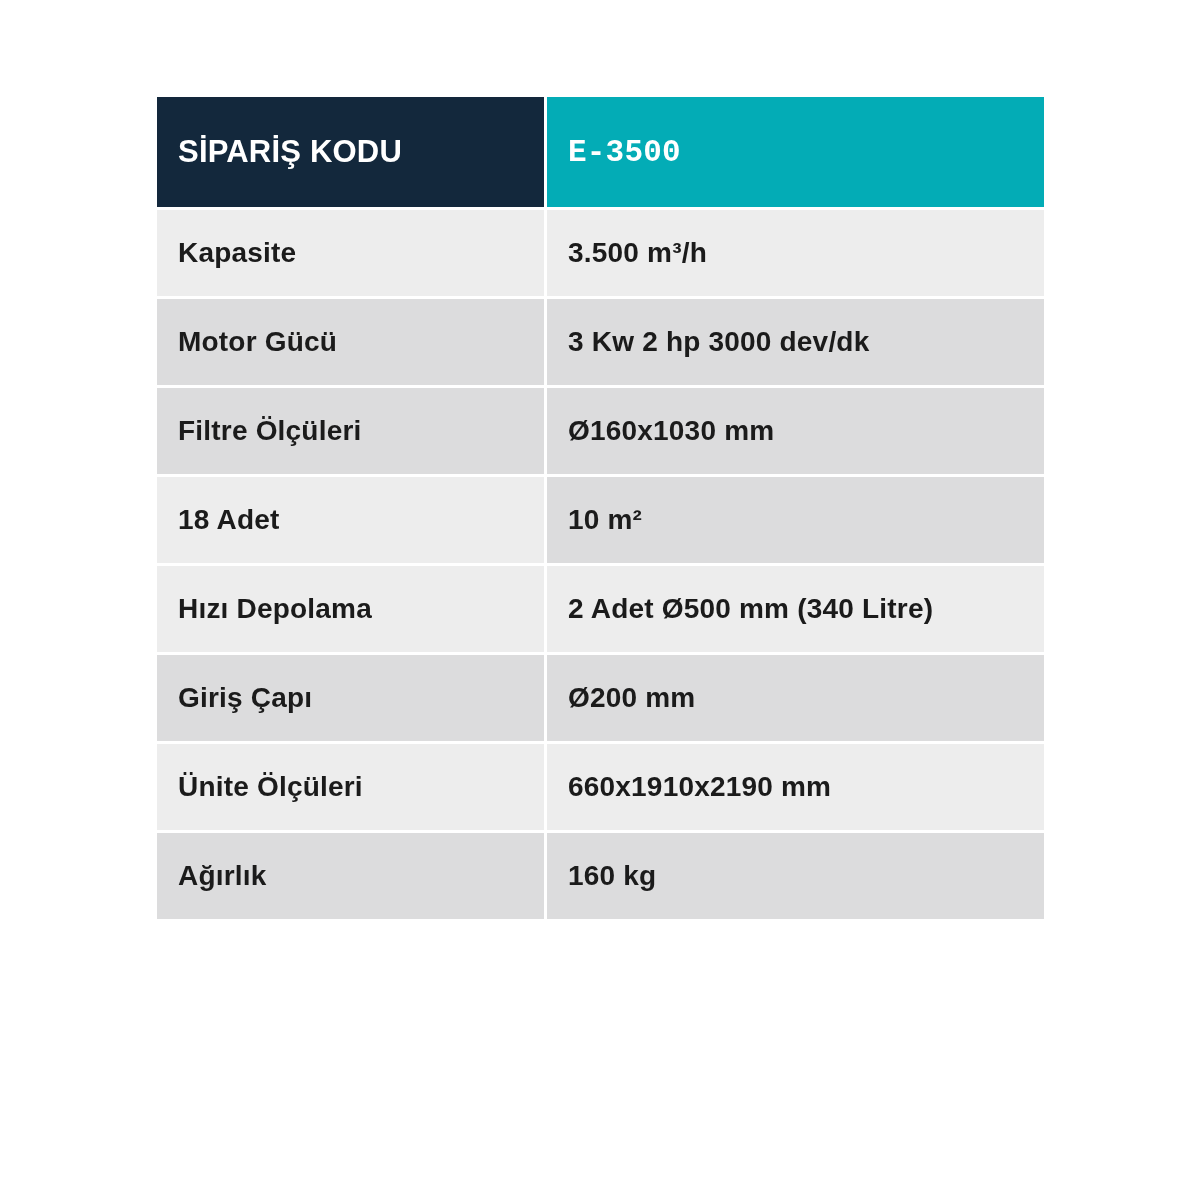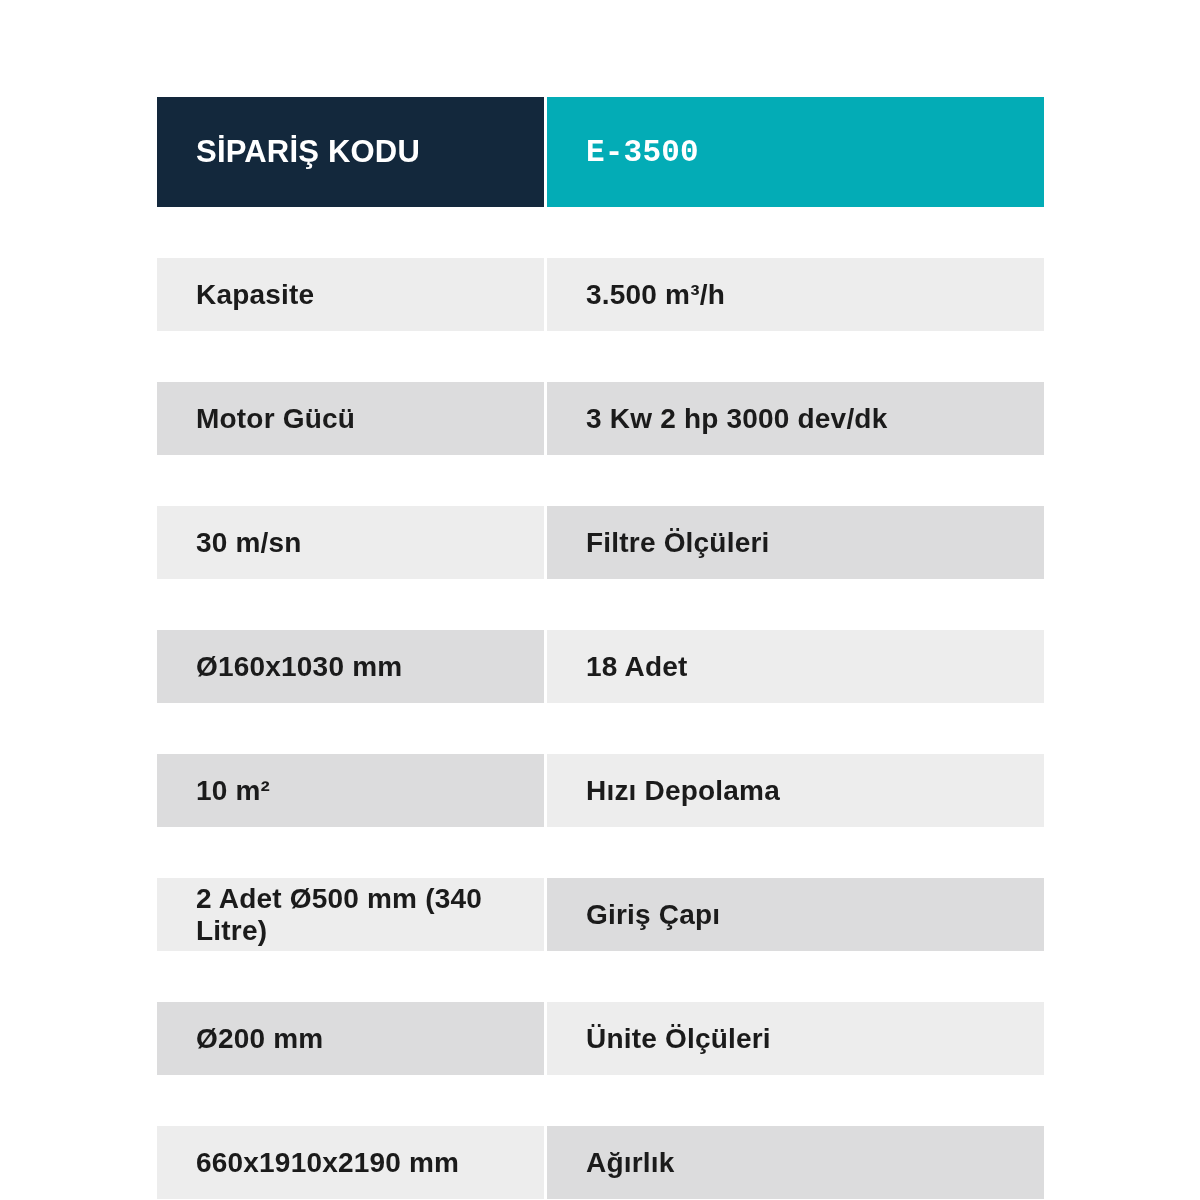--- a/index.html
+++ b/index.html
@@ -26,59 +26,57 @@
     width: 887px;
     display: grid;
     grid-template-columns: 387px 1fr;
     gap: 3px;
     background: #ffffff;
   }
 
   .cell {
     display: flex;
     align-items: center;
-    padding-left: 39px;
+    padding-left: 21px;
     font-weight: bold;
     color: var(--text-color, #1b1b1b);
     letter-spacing: 0.2px;
   }
 
   .cell.header {
     height: 110px;
     font-size: 31px;
     color: #ffffff;
   }
 
   .cell.header.label-col { background: var(--navy, #13283c); }
   .cell.header.value-col { background: var(--teal, #03acb6); font-family: Liberation Mono, monospace; }
 
   .cell.data {
-    height: 73px;
+    height: 86px;
     font-size: 28px;
-    margin-top: 48px;
   }
 
   .cell.data.shade-light { background: var(--row-light, #ededed); }
   .cell.data.shade-dark  { background: var(--row-dark, #dcdcdd); }
 </style>
 </head>
 <body>
 
 <div class="page">
   <div class="spec-table" id="spec-table">
     <div class="cell header label-col">SİPARİŞ KODU</div>
     <div class="cell header value-col">E-3500</div>
 
   <div class="cell data label-col shade-light">Kapasite</div>
   <div class="cell data value-col shade-light">3.500 m³/h</div>
 
   <div class="cell data label-col shade-dark">Motor Gücü</div>
   <div class="cell data value-col shade-dark">3 Kw 2 hp 3000 dev/dk</div>
 
-  <div class="cell data value-col shade-light">30 m/sn</div>
 
   <div class="cell data label-col shade-dark">Filtre Ölçüleri</div>
   <div class="cell data value-col shade-dark">Ø160x1030 mm</div>
 
   <div class="cell data value-col shade-light">18 Adet</div>
 
   <div class="cell data value-col shade-dark">10 m²</div>
 
   <div class="cell data label-col shade-light">Hızı Depolama</div>
   <div class="cell data value-col shade-light">2 Adet Ø500 mm (340 Litre)</div>

